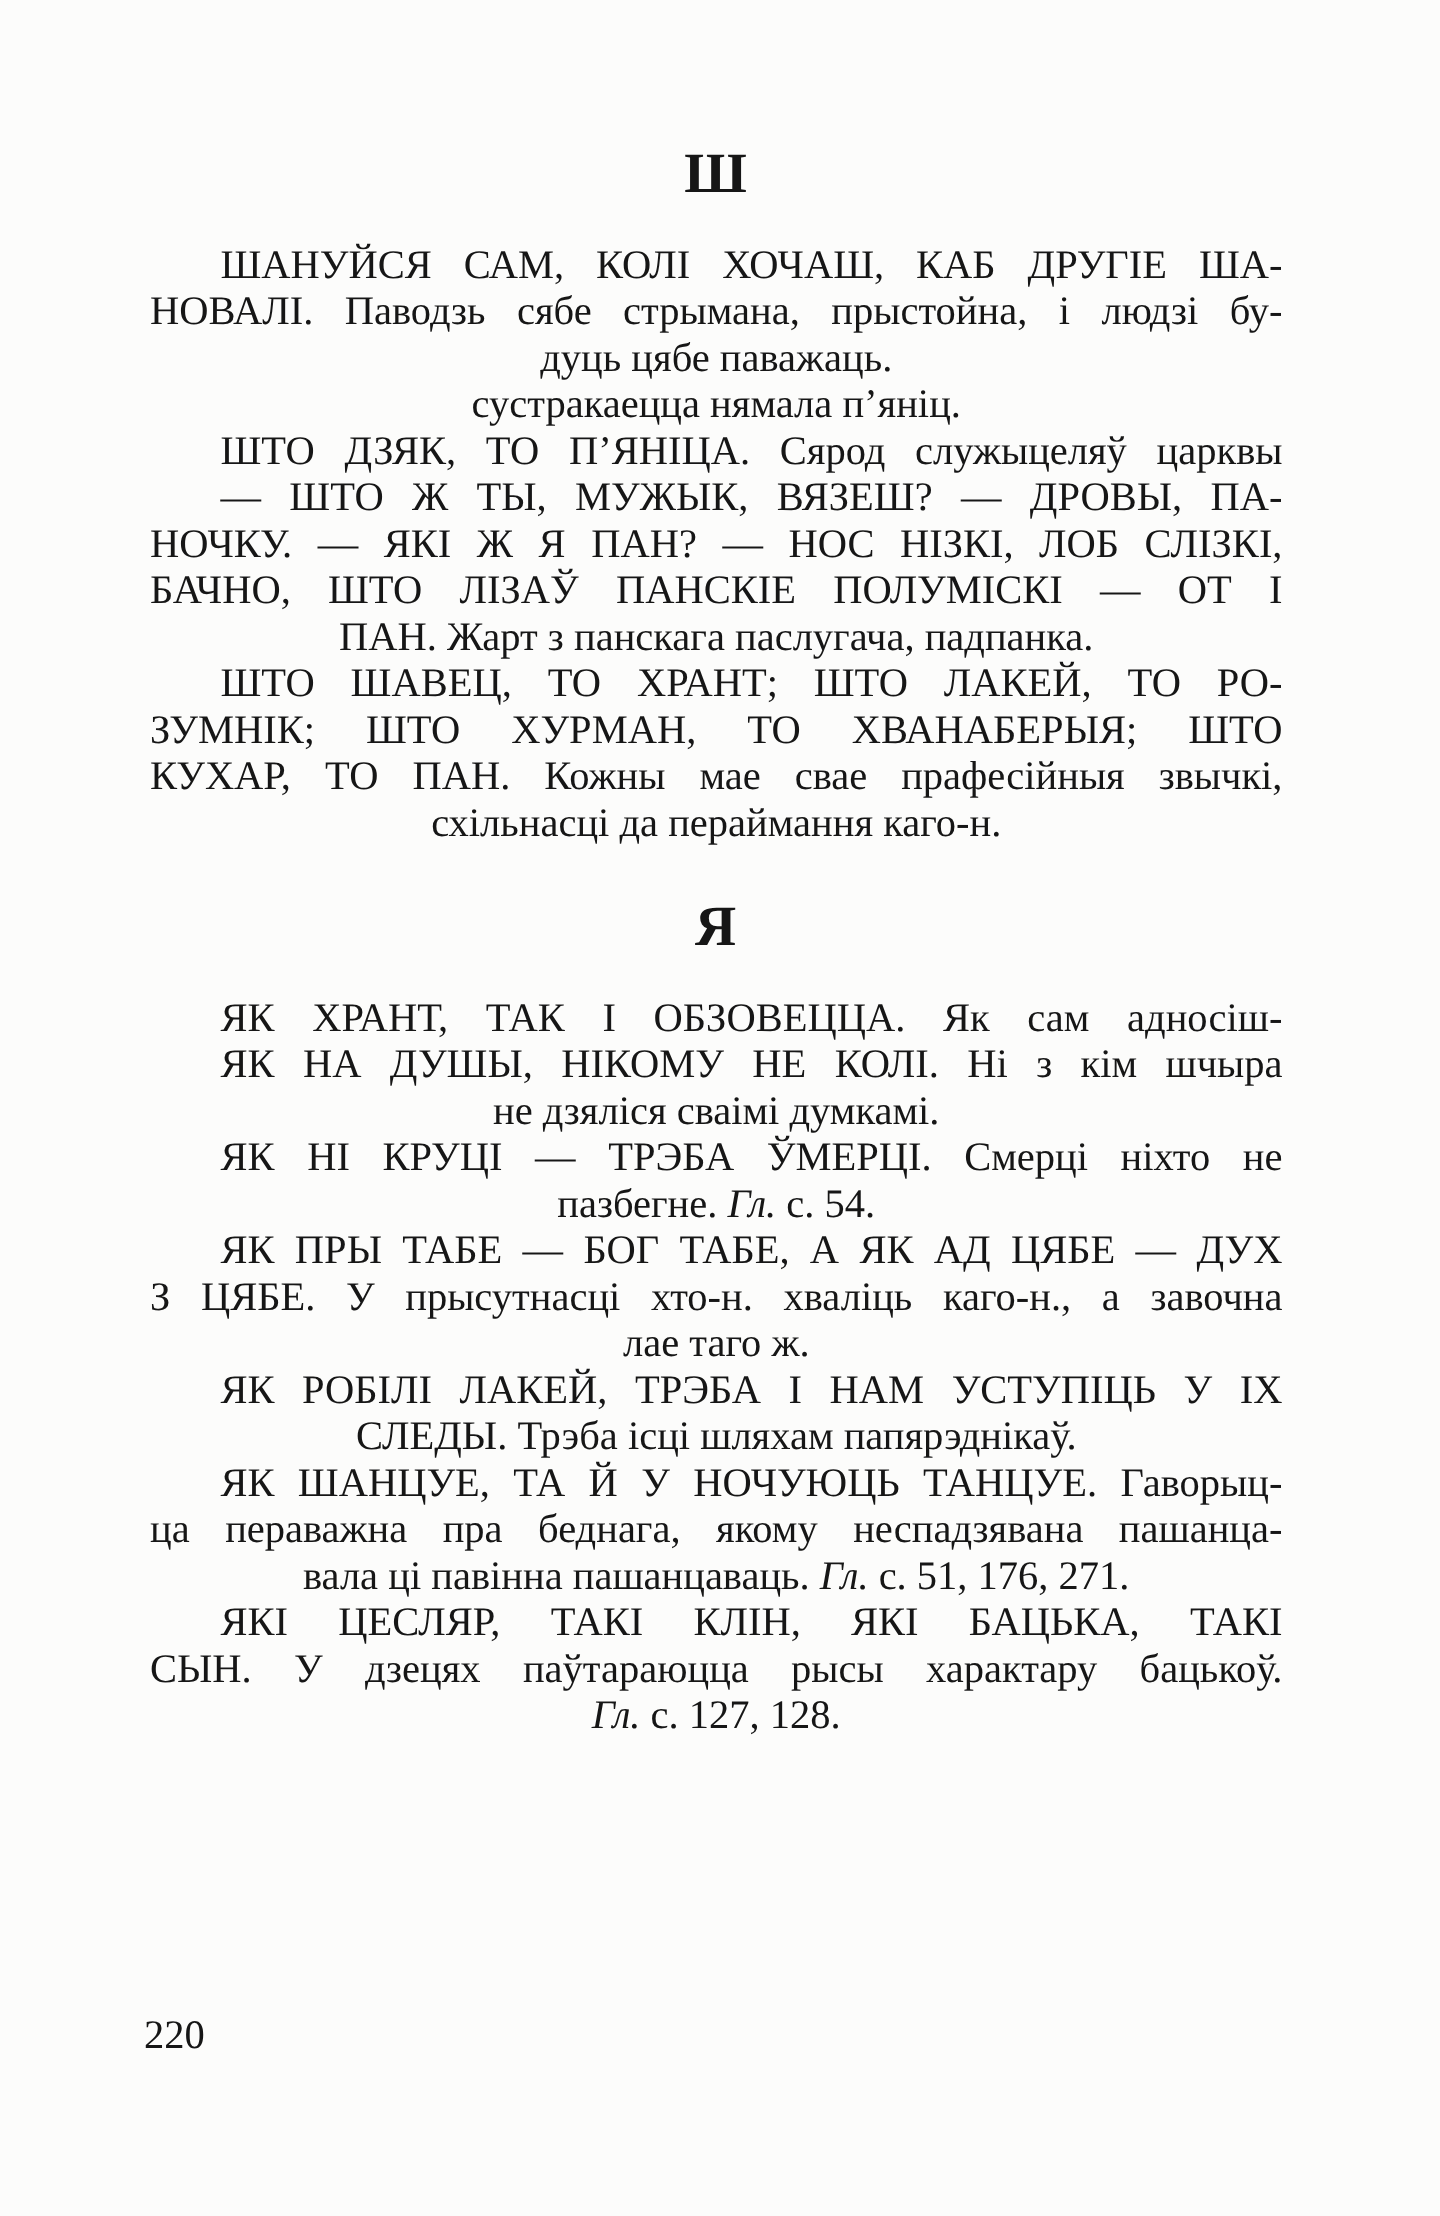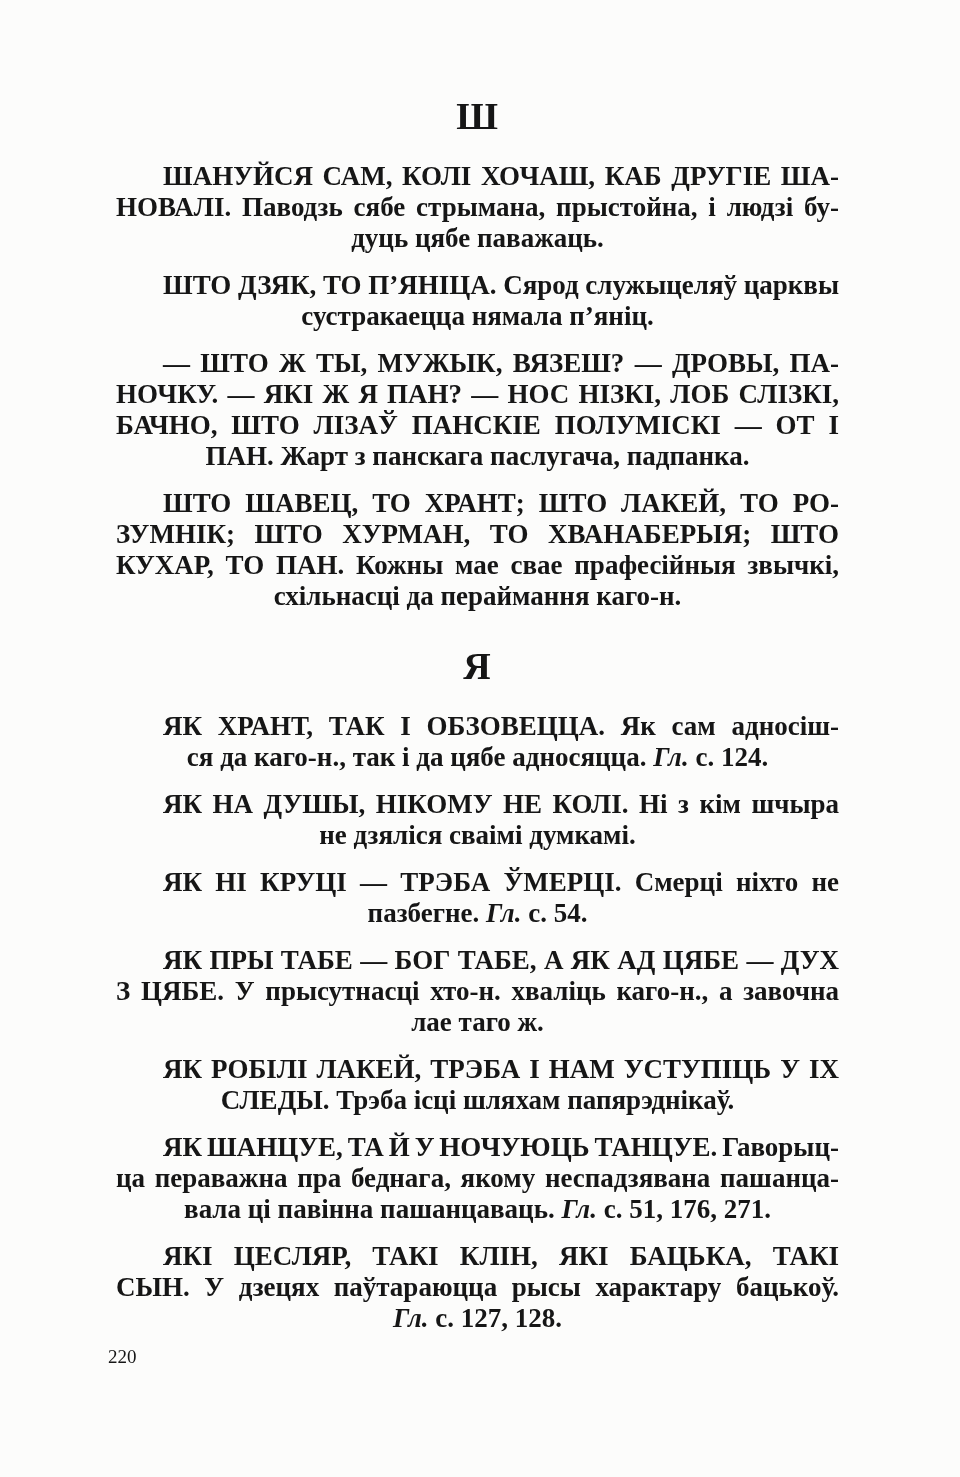--- a/index.html
+++ b/index.html
@@ -22,78 +22,77 @@
     font-weight: bold;
     font-size: 38px;
     line-height: 38px;
     text-align: center;
     letter-spacing: 1px;
     margin: 35px 0 26px 0;
   }
   .section:first-child .section-heading {
     margin-top: 97px;
   }
-  .para { margin: 16px; font-weight: bold; }
+  .para { margin: 0; }
   .line {
     font-size: 27px;
     line-height: 31px;
     text-align: center;
   }
   .line.j {
     text-align: justify;
     text-align-last: justify;
     word-spacing: -2px;
   }
   .line.indent {
     padding-left: 47px;
   }
   .seg-i { font-style: italic; }
   .page-number {
     position: absolute;
-    left: 108px;
+    left: 96px;
     top: 1341px;
-    font-size: 19px;
+    font-size: 27px;
     line-height: 31px;
     text-align: center;
   }
 </style>
 </head>
 <body>
 
 <div class="page">
   <div class="text-block">
       <div class="section">
         <div class="section-heading">Ш</div>
         <div class="para">
           <div class="line j indent"><span class="seg">ШАНУЙСЯ САМ, КОЛІ ХОЧАШ, КАБ ДРУГІЕ ША-</span></div>
           <div class="line j"><span class="seg">НОВАЛІ. Паводзь сябе стрымана, прыстойна, і людзі бу-</span></div>
           <div class="line"><span class="seg">дуць цябе паважаць.</span></div>
         </div>
         <div class="para">
+          <div class="line"><span class="seg">сустракаецца нямала п’яніц.</span></div>
           <div class="line j indent"><span class="seg">ШТО ДЗЯК, ТО П’ЯНІЦА. Сярод служыцеляў царквы</span></div>
-          <div class="line"><span class="seg">сустракаецца нямала п’яніц.</span></div>
         </div>
         <div class="para">
           <div class="line j indent"><span class="seg">— ШТО Ж ТЫ, МУЖЫК, ВЯЗЕШ? — ДРОВЫ, ПА-</span></div>
           <div class="line j"><span class="seg">НОЧКУ. — ЯКІ Ж Я ПАН? — НОС НІЗКІ, ЛОБ СЛІЗКІ,</span></div>
           <div class="line j"><span class="seg">БАЧНО, ШТО ЛІЗАЎ ПАНСКІЕ ПОЛУМІСКІ — ОТ І</span></div>
           <div class="line"><span class="seg">ПАН. Жарт з панскага паслугача, падпанка.</span></div>
         </div>
         <div class="para">
           <div class="line j indent"><span class="seg">ШТО ШАВЕЦ, ТО ХРАНТ; ШТО ЛАКЕЙ, ТО РО-</span></div>
           <div class="line j"><span class="seg">ЗУМНІК; ШТО ХУРМАН, ТО ХВАНАБЕРЫЯ; ШТО</span></div>
           <div class="line j"><span class="seg">КУХАР, ТО ПАН. Кожны мае свае прафесійныя звычкі,</span></div>
           <div class="line"><span class="seg">схільнасці да пераймання каго-н.</span></div>
         </div>
       </div>
       <div class="section">
         <div class="section-heading">Я</div>
         <div class="para">
           <div class="line j indent"><span class="seg">ЯК ХРАНТ, ТАК І ОБЗОВЕЦЦА. Як сам адносіш-</span></div>
-          <div class="line"><span class="seg">ся да каго-н., так і да цябе адносяцца. </span><span class="seg seg-i">Гл.</span><span class="seg"> с. 124.</span></div>
         </div>
         <div class="para">
           <div class="line j indent"><span class="seg">ЯК НА ДУШЫ, НІКОМУ НЕ КОЛІ. Ні з кім шчыра</span></div>
           <div class="line"><span class="seg">не дзяліся сваімі думкамі.</span></div>
         </div>
         <div class="para">
           <div class="line j indent"><span class="seg">ЯК НІ КРУЦІ — ТРЭБА ЎМЕРЦІ. Смерці ніхто не</span></div>
           <div class="line"><span class="seg">пазбегне. </span><span class="seg seg-i">Гл.</span><span class="seg"> с. 54.</span></div>
         </div>
         <div class="para">

